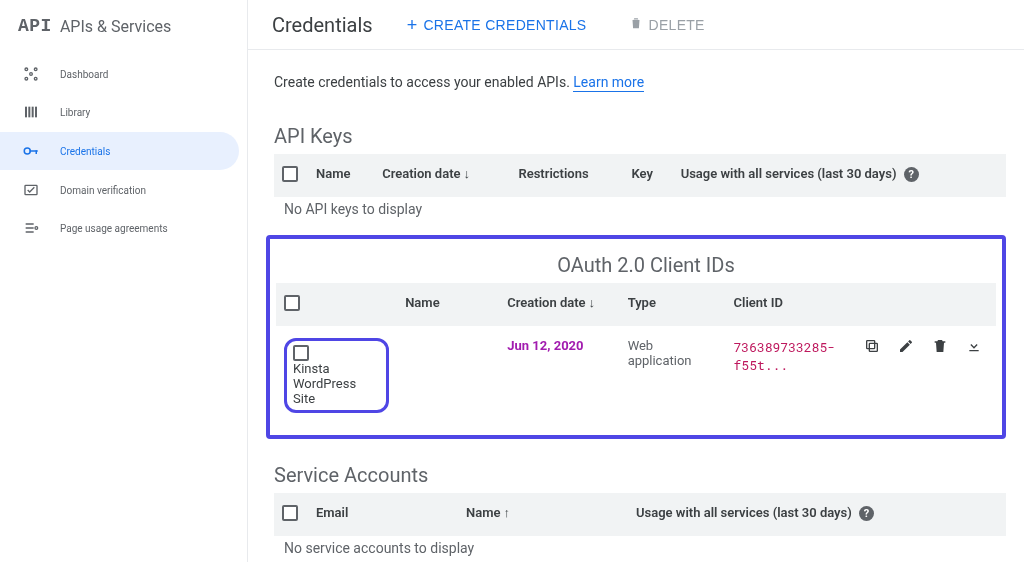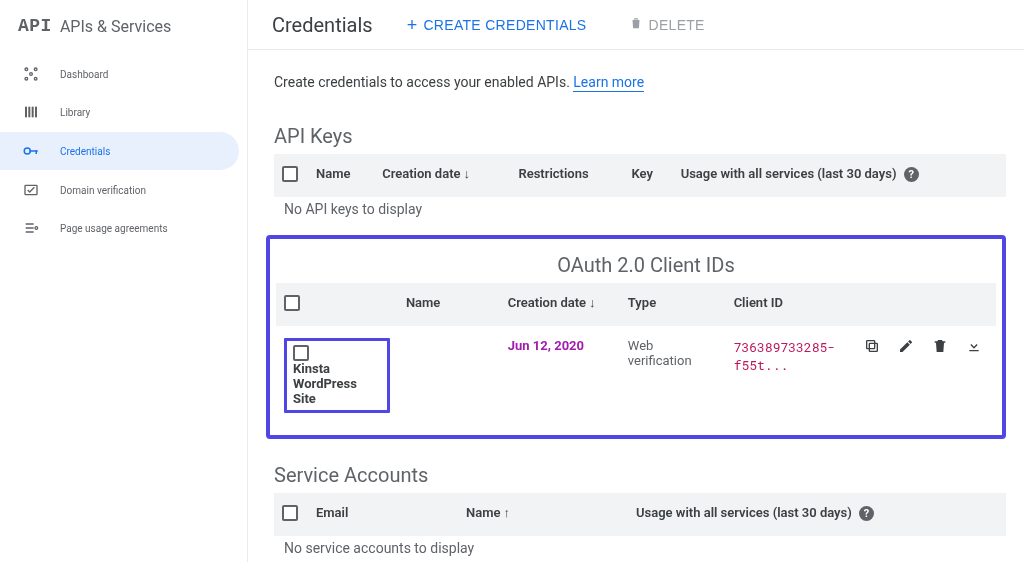--- a/index.html
+++ b/index.html
@@ -160,24 +160,23 @@
     font-size: 14px;
   }
   .highlight-box {
     border: 4px solid #4f46e5;
     border-radius: 4px;
     margin: 14px 18px 0 18px;
     padding: 4px 6px 10px 6px;
   }
   .highlight-cell {
     border: 3px solid #4f46e5;
-    border-radius: 1px;
+    border-radius: 12px;
     display: inline-block;
     padding: 4px 30px 4px 6px;
-    font-weight: bold;
   }
   .mono { font-family: "Roboto Mono", Menlo, monospace; }
   .row-actions {
     display: flex;
     gap: 18px;
     align-items: center;
     justify-content: flex-end;
     padding-right: 6px;
   }
   .icon-btn {
@@ -319,21 +318,21 @@
         </thead>
         <tbody>
           <tr>
             <td class="td">
               <span class="highlight-cell">
                 <span class="checkbox" style="vertical-align:top;margin-right:14px;"></span><span style="display:inline-block;max-width:70px;color:#3c4043;">Kinsta WordPress Site</span>
               </span>
             </td>
             <td class="td"></td>
             <td class="td" style="color:#a21caf;font-weight:bold;">Jun 12, 2020</td>
-            <td class="td" style="color:#5f6368;">Web verification</td>
+            <td class="td" style="color:#5f6368;">Web application</td>
             <td class="td mono" style="color:#be185d;margin-top:39px;">736389733285-f55t...</td>
             <td class="td">
               <div class="row-actions">
                 <span class="icon-btn"><svg width="16" height="16" viewBox="0 0 24 24" fill="currentColor">
                       <rect x="8" y="8" width="12" height="12" rx="1" fill="none" stroke="currentColor" stroke-width="2"></rect>
                       <rect x="4" y="4" width="12" height="12" rx="1" fill="none" stroke="currentColor" stroke-width="2"></rect>
                     </svg></span>
                 <span class="icon-btn"><svg width="16" height="16" viewBox="0 0 24 24" fill="currentColor">
                       <path d="M3 17.25V21h3.75L17.81 9.94l-3.75-3.75L3 17.25zM20.71 7.04a1 1 0 000-1.41l-2.34-2.34a1 1 0 00-1.41 0l-1.83 1.83 3.75 3.75 1.83-1.83z"></path>
                     </svg></span>

